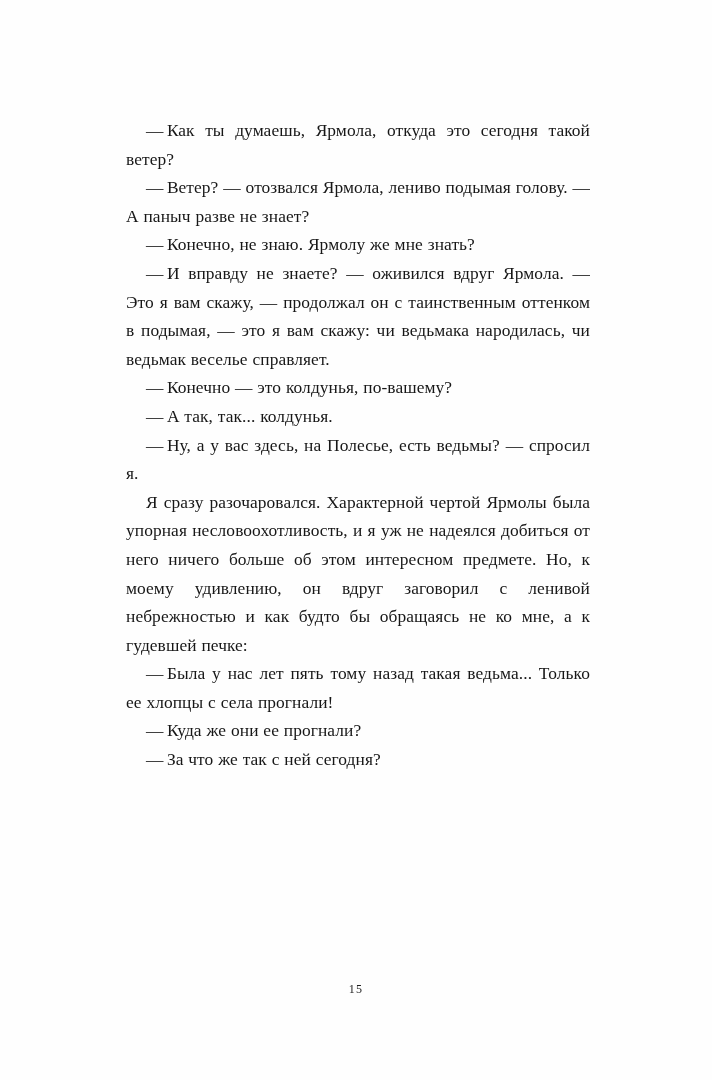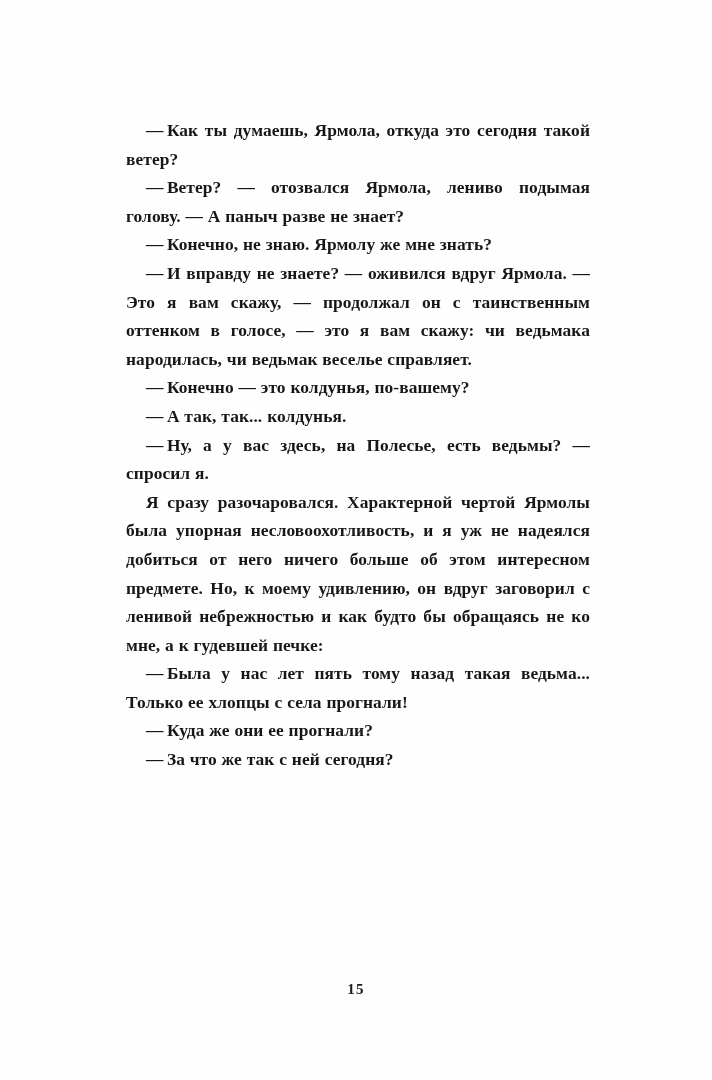--- a/index.html
+++ b/index.html
@@ -16,21 +16,20 @@
     font-family: "Liberation Serif", "DejaVu Serif", serif;
     color: #171717;
     -webkit-font-smoothing: antialiased;
   }
 
   
   #page-sheet {
     position: absolute;
     inset: 0;
     background: #fefefe;
-    font-weight: bold;
   }
 
   
   #text-block {
     position: absolute;
     left: 126px;
     top: 116px;
     width: 464px;
   }
 
@@ -52,36 +51,36 @@
   .emdash { letter-spacing: 0; }
   .emdash::after { content: "\2009"; }
 
   
   #folio {
     position: absolute;
     left: 0;
     right: 0;
     top: 978px;
     text-align: center;
-    font-size: 15px;
+    font-size: 12px;
     line-height: 22px;
     letter-spacing: 1.2px;
     color: #1d1d1d;
   }
 </style>
 </head>
 <body style="color: rgb(23, 23, 23);">
 
 <div id="page-sheet" style="background: rgb(254, 254, 254);">
 
   <div id="text-block">
       <p class="para dialogue"><span class="emdash">—</span><span>Как ты думаешь, Ярмола, откуда это сегодня такой ветер?</span></p>
       <p class="para dialogue"><span class="emdash">—</span><span>Ветер? — отозвался Ярмола, лениво подымая голову. — А паныч разве не знает?</span></p>
       <p class="para dialogue"><span class="emdash">—</span><span>Конечно, не знаю. Ярмолу же мне знать?</span></p>
-      <p class="para dialogue"><span class="emdash">—</span><span>И вправду не знаете? — оживился вдруг Ярмола. — Это я вам скажу, — продолжал он с таинственным оттенком в голосе, — это я вам скажу: чи ведьмака народилась, чи ведьмак веселье справляет.</span></p>
+      <p class="para dialogue"><span class="emdash">—</span><span>И вправду не знаете? — оживился вдруг Ярмола. — Это я вам скажу, — продолжал он с таинственным оттенком в подымая, — это я вам скажу: чи ведьмака народилась, чи ведьмак веселье справляет.</span></p>
       <p class="para dialogue"><span class="emdash">—</span><span>Конечно — это колдунья, по-вашему?</span></p>
       <p class="para dialogue"><span class="emdash">—</span><span>А так, так... колдунья.</span></p>
       <p class="para dialogue"><span class="emdash">—</span><span>Ну, а у вас здесь, на Полесье, есть ведьмы? — спросил я.</span></p>
       <p class="para"><span>Я сразу разочаровался. Характерной чертой Ярмолы была упорная несловоохотливость, и я уж не надеялся добиться от него ничего больше об этом интересном предмете. Но, к моему удивлению, он вдруг заговорил с ленивой небрежностью и как будто бы обращаясь не ко мне, а к гудевшей печке:</span></p>
       <p class="para dialogue"><span class="emdash">—</span><span>Была у нас лет пять тому назад такая ведьма... Только ее хлопцы с села прогнали!</span></p>
       <p class="para dialogue"><span class="emdash">—</span><span>Куда же они ее прогнали?</span></p>
       <p class="para dialogue"><span class="emdash">—</span><span>За что же так с ней сегодня?</span></p>
     </div>
 
   <div id="folio">15</div>

